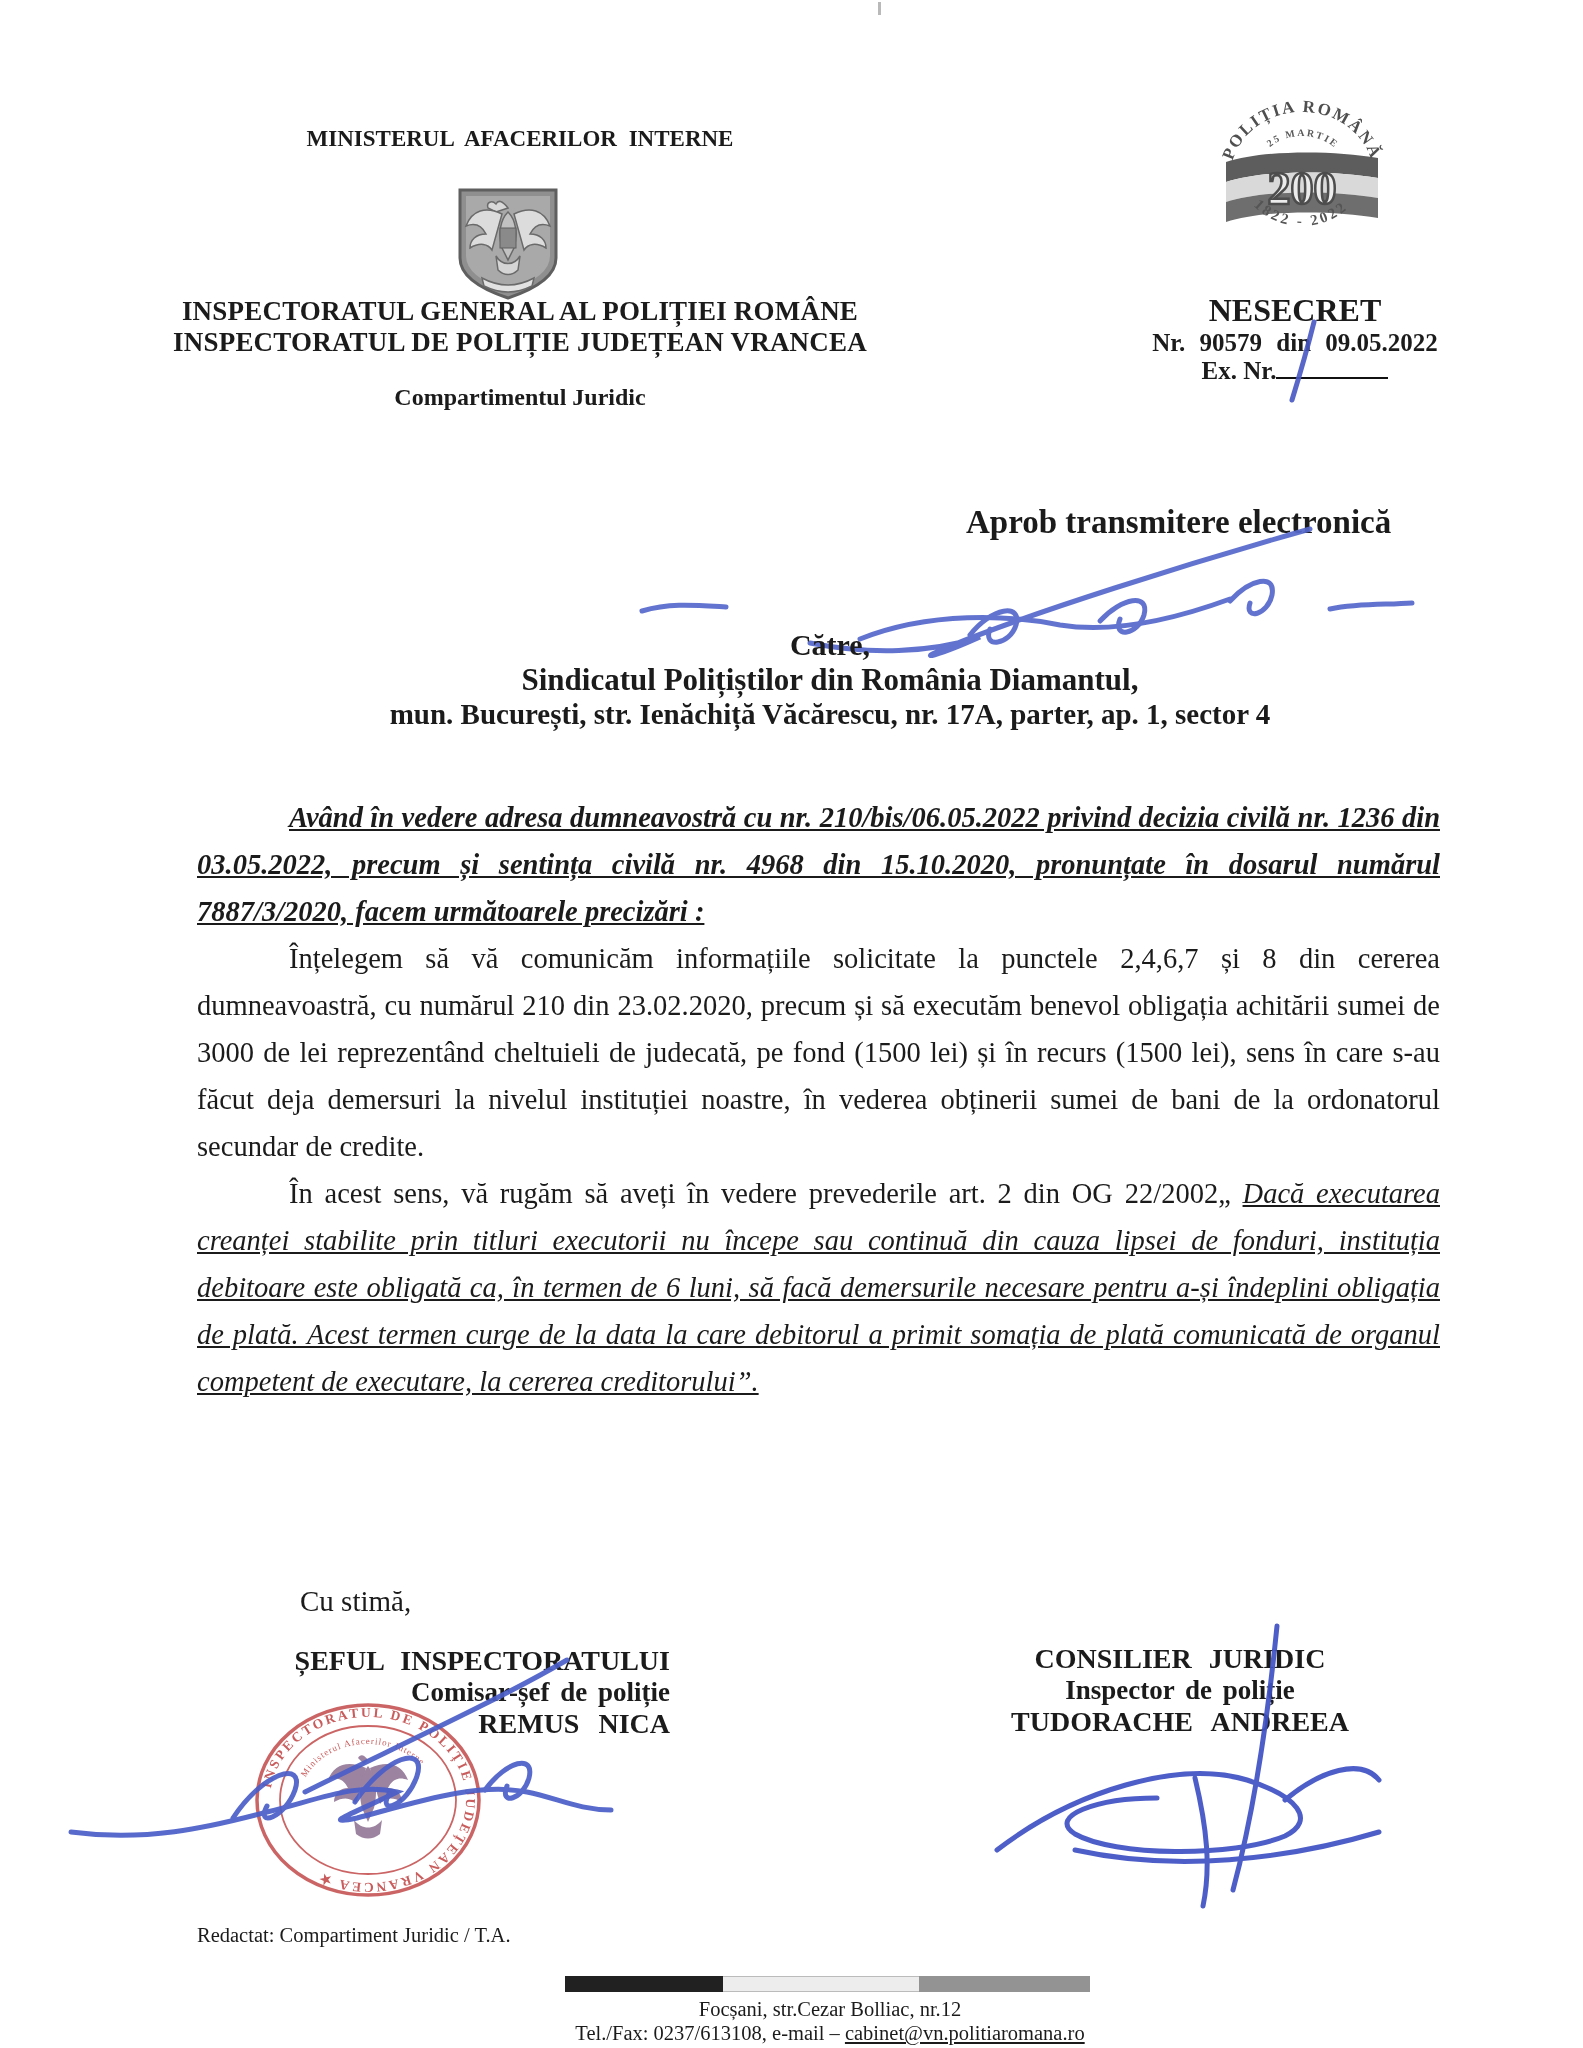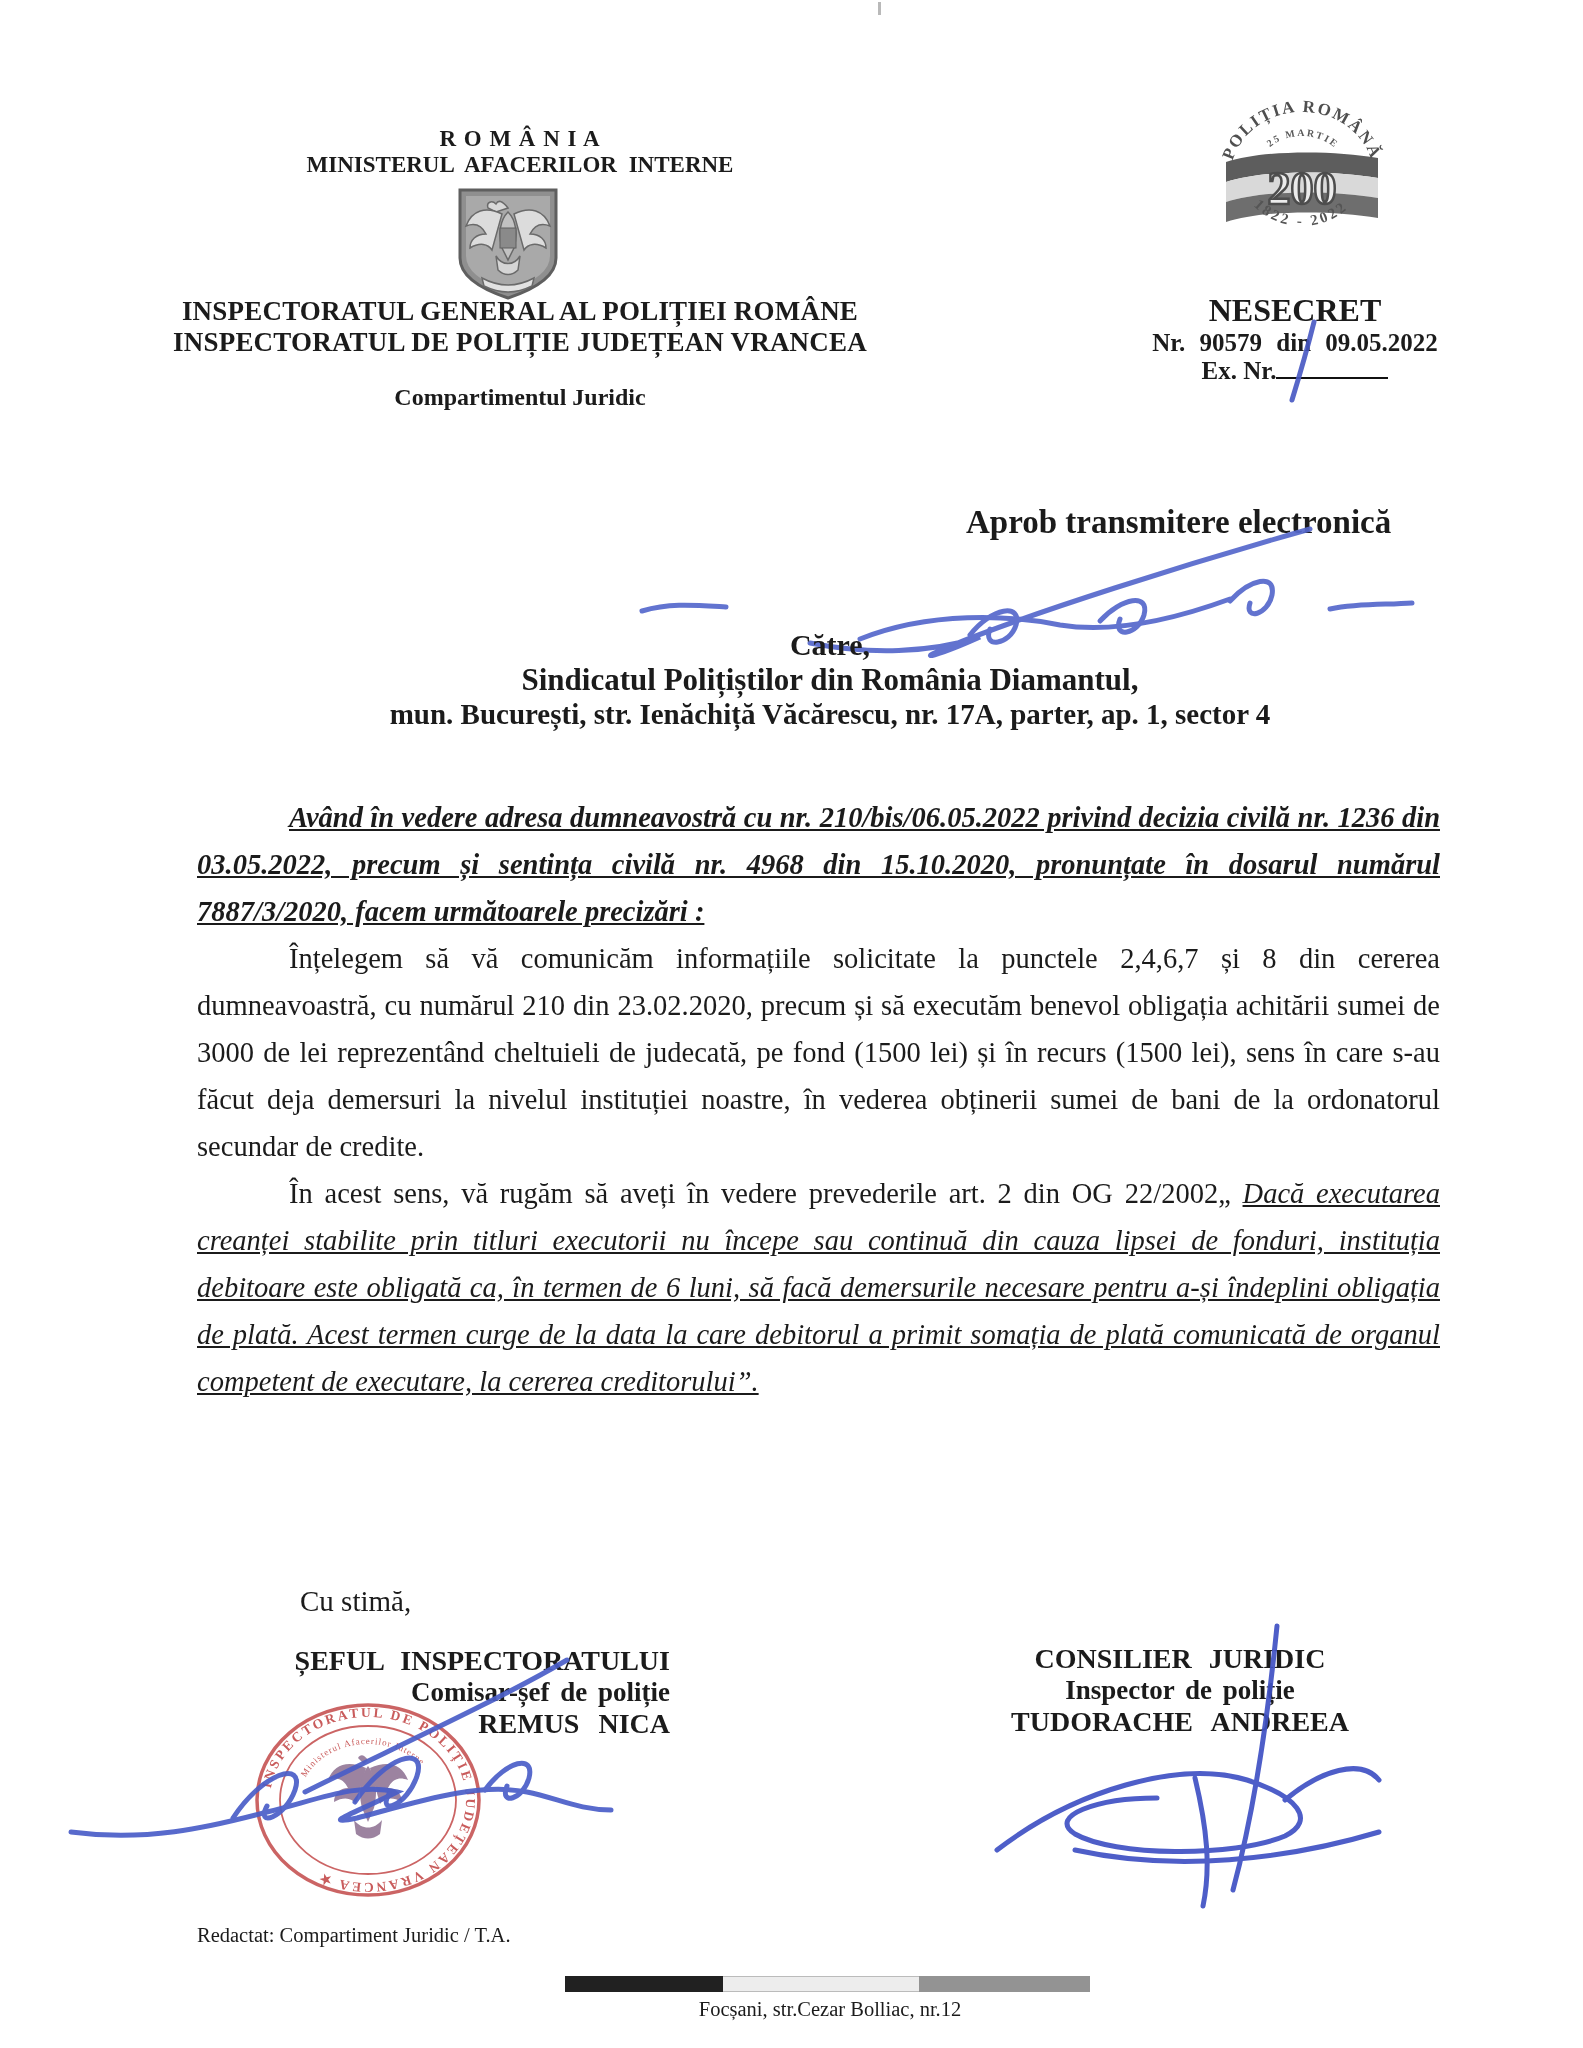--- a/index.html
+++ b/index.html
@@ -47,21 +47,20 @@
   svg{display:block;}
 </style>
 </head>
 <body>
 
 <div class="page">
 
   <div class="abs" style="left:878px;top:2px;width:3px;height:13px;background:#b9b9b9;"></div>
 
   <div class="abs ctr" style="left:150px;top:126px;width:740px;">
-    <div class="country b">R O M Â N I A</div>
     <div class="ministry b">MINISTERUL AFACERILOR INTERNE</div>
   </div>
 
   <svg class="abs" style="left:452px;top:186px;" width="112" height="118" viewBox="0 0 112 118">
     <path d="M8,4 H104 V72 Q104,96 56,112 Q8,96 8,72 Z" fill="#8f8f8f" stroke="#5f5f5f" stroke-width="3"></path>
     <path d="M14,10 H98 V70 Q98,91 56,105 Q14,91 14,70 Z" fill="#a9a9a9"></path>
 
     <path d="M56,22 C50,14 46,14 44,18 C40,14 34,16 36,22 L44,26 Z" fill="#d8d8d8" stroke="#6a6a6a" stroke-width="1.5"></path>
     <path d="M50,28 C34,20 20,24 14,40 C24,36 30,40 34,48 C24,48 18,54 18,62 C28,56 36,58 40,64 Z" fill="#dcdcdc" stroke="#6a6a6a" stroke-width="1.5"></path>
     <path d="M62,28 C78,20 92,24 98,40 C88,36 82,40 78,48 C88,48 94,54 94,62 C84,56 76,58 72,64 Z" fill="#dcdcdc" stroke="#6a6a6a" stroke-width="1.5"></path>
@@ -197,14 +196,17 @@
 
   <div class="abs foot" style="left:197px;top:1924px;">Redactat: Compartiment Juridic / T.A.</div>
 
   <div class="abs flagbar" style="left:565px;top:1976px;">
     <div class="seg1"></div>
     <div class="seg2"></div>
     <div class="seg3"></div>
   </div>
 
   <div class="abs foot ctr" style="left:480px;top:1998px;width:700px;">Focșani, str.Cezar Bolliac, nr.12</div>
+  <div class="abs foot ctr" style="left:430px;top:2022px;width:800px;">
+    <span>Tel./Fax: 0237/613108, e-mail – </span><span class="email">cabinet@vn.politiaromana.ro</span>
+  </div>
 
 </div>
 
 </body></html>

